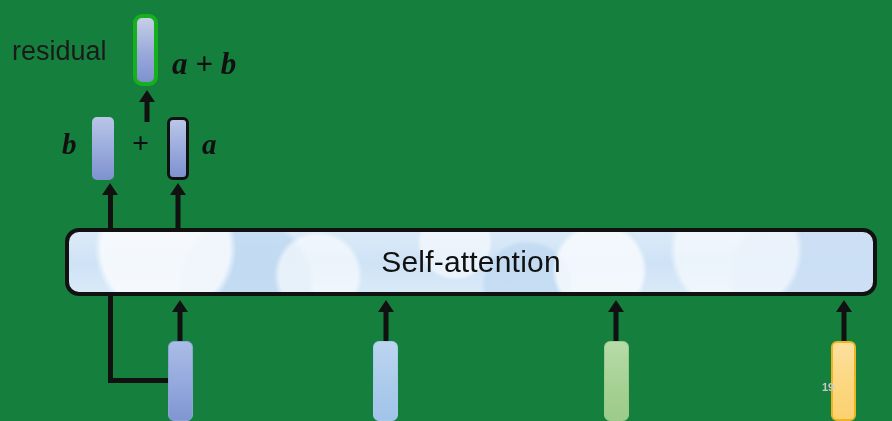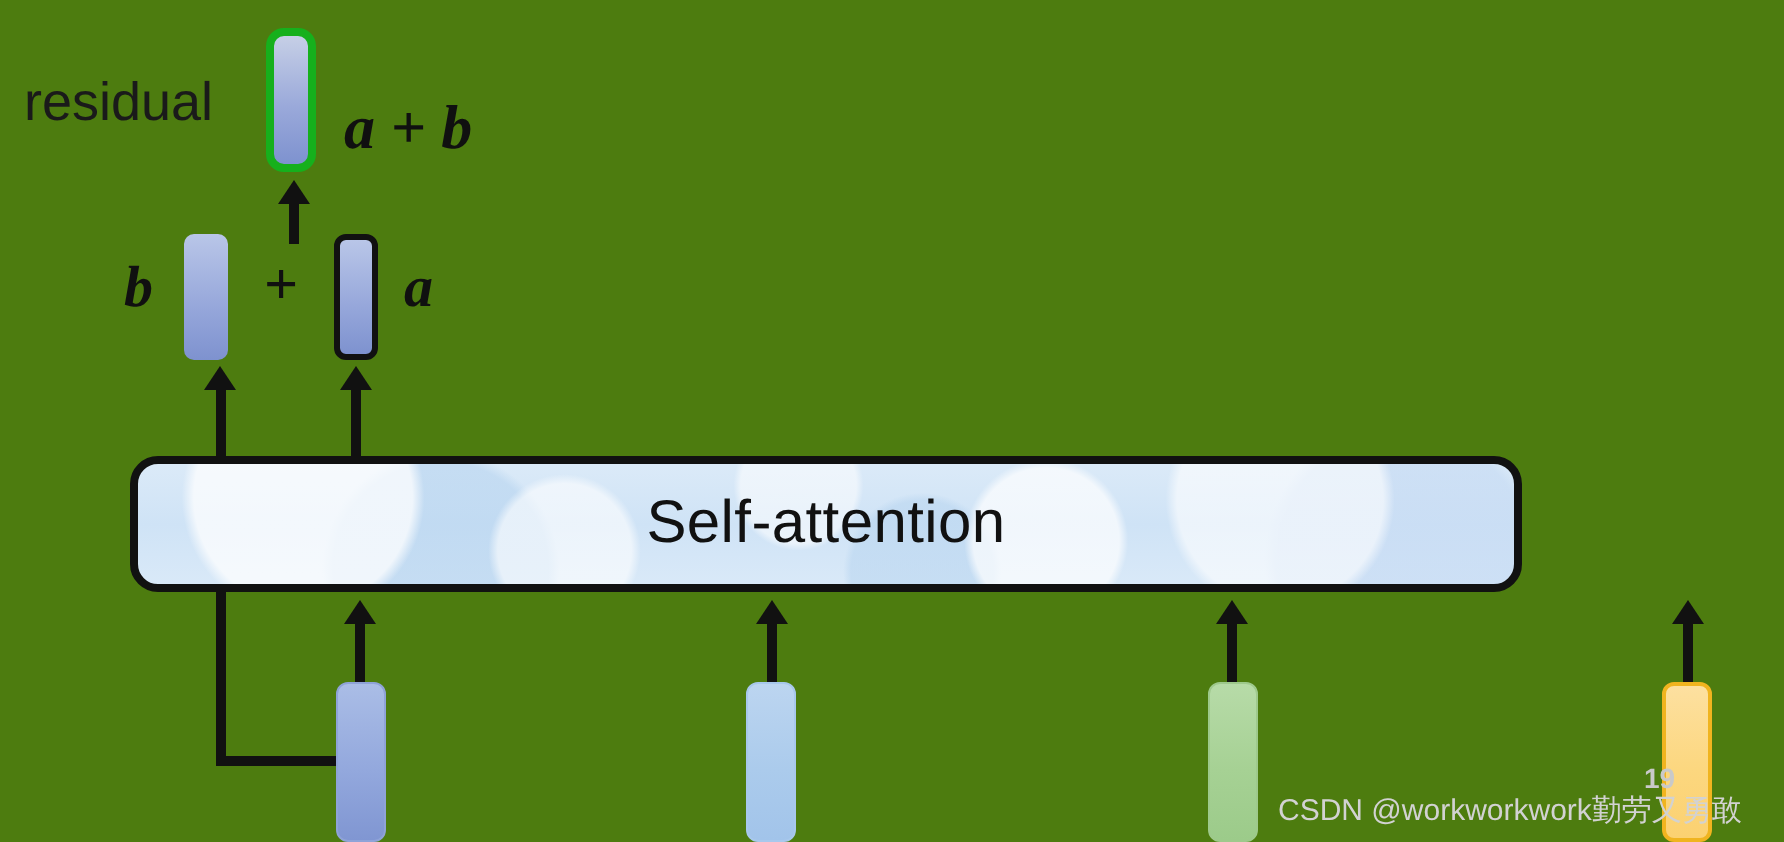--- a/index.html
+++ b/index.html
@@ -4,21 +4,21 @@
 <style>
   html, body {
     margin: 0;
     padding: 0;
     background: #ffffff;
   }
   #canvas {
     position: relative;
     width: 892px;
     height: 421px;
-    background: #4d7c0f;
+    background: #15803d;
     overflow: hidden;
     font-family: "Liberation Sans", sans-serif;
   }
 
   
   .block {
     position: absolute;
     box-sizing: border-box;
   }
 
@@ -104,21 +104,21 @@
   #watermark {
     position: absolute;
     color: #d2d2d2;
     font-size: 15px;
     font-family: "Liberation Sans", sans-serif;
     white-space: nowrap;
   }
   #page-number {
     position: absolute;
     color: #c9c9c9;
-    font-size: 14px;
+    font-size: 11px;
     font-weight: bold;
     font-family: "Liberation Sans", sans-serif;
   }
 </style>
 </head>
 <body>
 
 <div id="canvas">
 
   <div class="label-plain" style="left:12px; top:36px; font-size:27px;">residual</div>
@@ -155,21 +155,21 @@
   </div>
 
   <div class="res-seg" style="left:108px; top:378px; width:62px; height:5px;"></div>
 
   <div class="res-seg" style="left:108px; top:192px; width:5px; height:190px;"></div>
 
   <div class="arrow-up" style="left:101px; top:183px; width:18px; height:16px;">
     <div class="head"></div>
   </div>
 
-  <div id="sa-box" style="left:65px; top:228px; width:696px; height:68px;">
+  <div id="sa-box" style="left:65px; top:228px; width:812px; height:68px;">
     <span id="sa-title">Self-attention</span>
   </div>
 
   <div class="arrow-up" style="left:171px; top:300px; width:18px; height:41px;">
     <div class="head"></div>
     <div class="shaft"></div>
   </div>
   <div class="arrow-up" style="left:377px; top:300px; width:18px; height:41px;">
     <div class="head"></div>
     <div class="shaft"></div>
@@ -194,15 +194,14 @@
   <div class="block" style="left:604px; top:341px; width:25px; height:80px;
               border:1px solid #9ec98c; border-radius:6px;
               background:linear-gradient(180deg,#b7dba8 0%,#a6d194 55%,#9ccb8a 100%);"></div>
 
   <div class="block" style="left:831px; top:341px; width:25px; height:80px;
               border:2px solid #f0b41f; border-radius:6px;
               background:linear-gradient(180deg,#fde0a0 0%,#fcd77f 55%,#fbd171 100%);"></div>
 
   <div id="page-number" style="left:822px; top:381px;">19</div>
 
-  <div id="watermark" style="left:639px; top:396px;">CSDN @workworkwork勤劳又勇敢</div>
 
 </div>
 
 </body></html>

